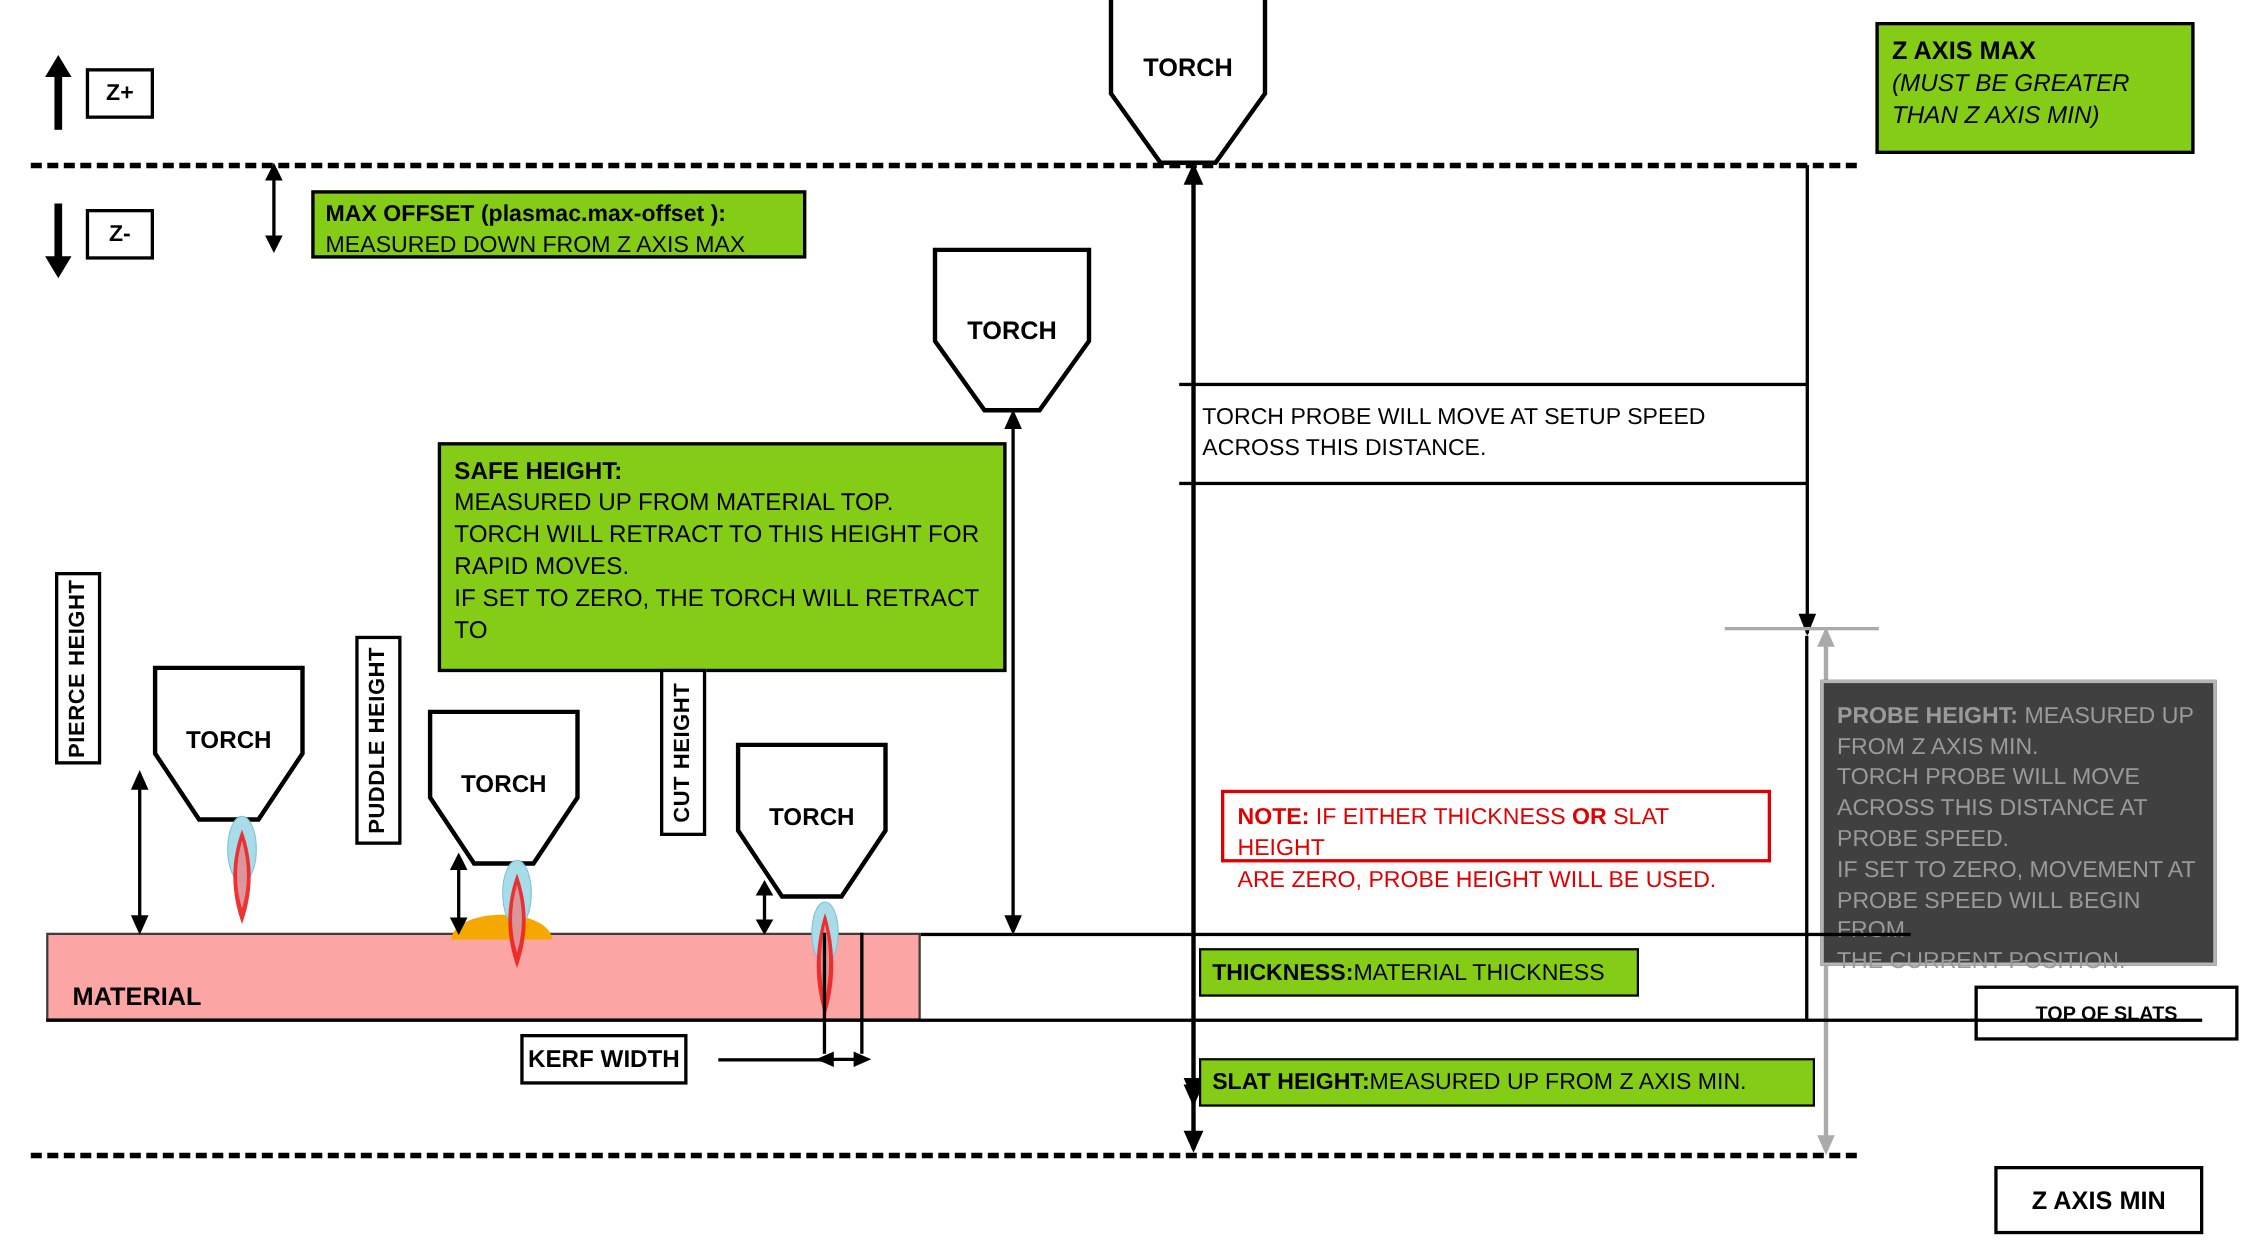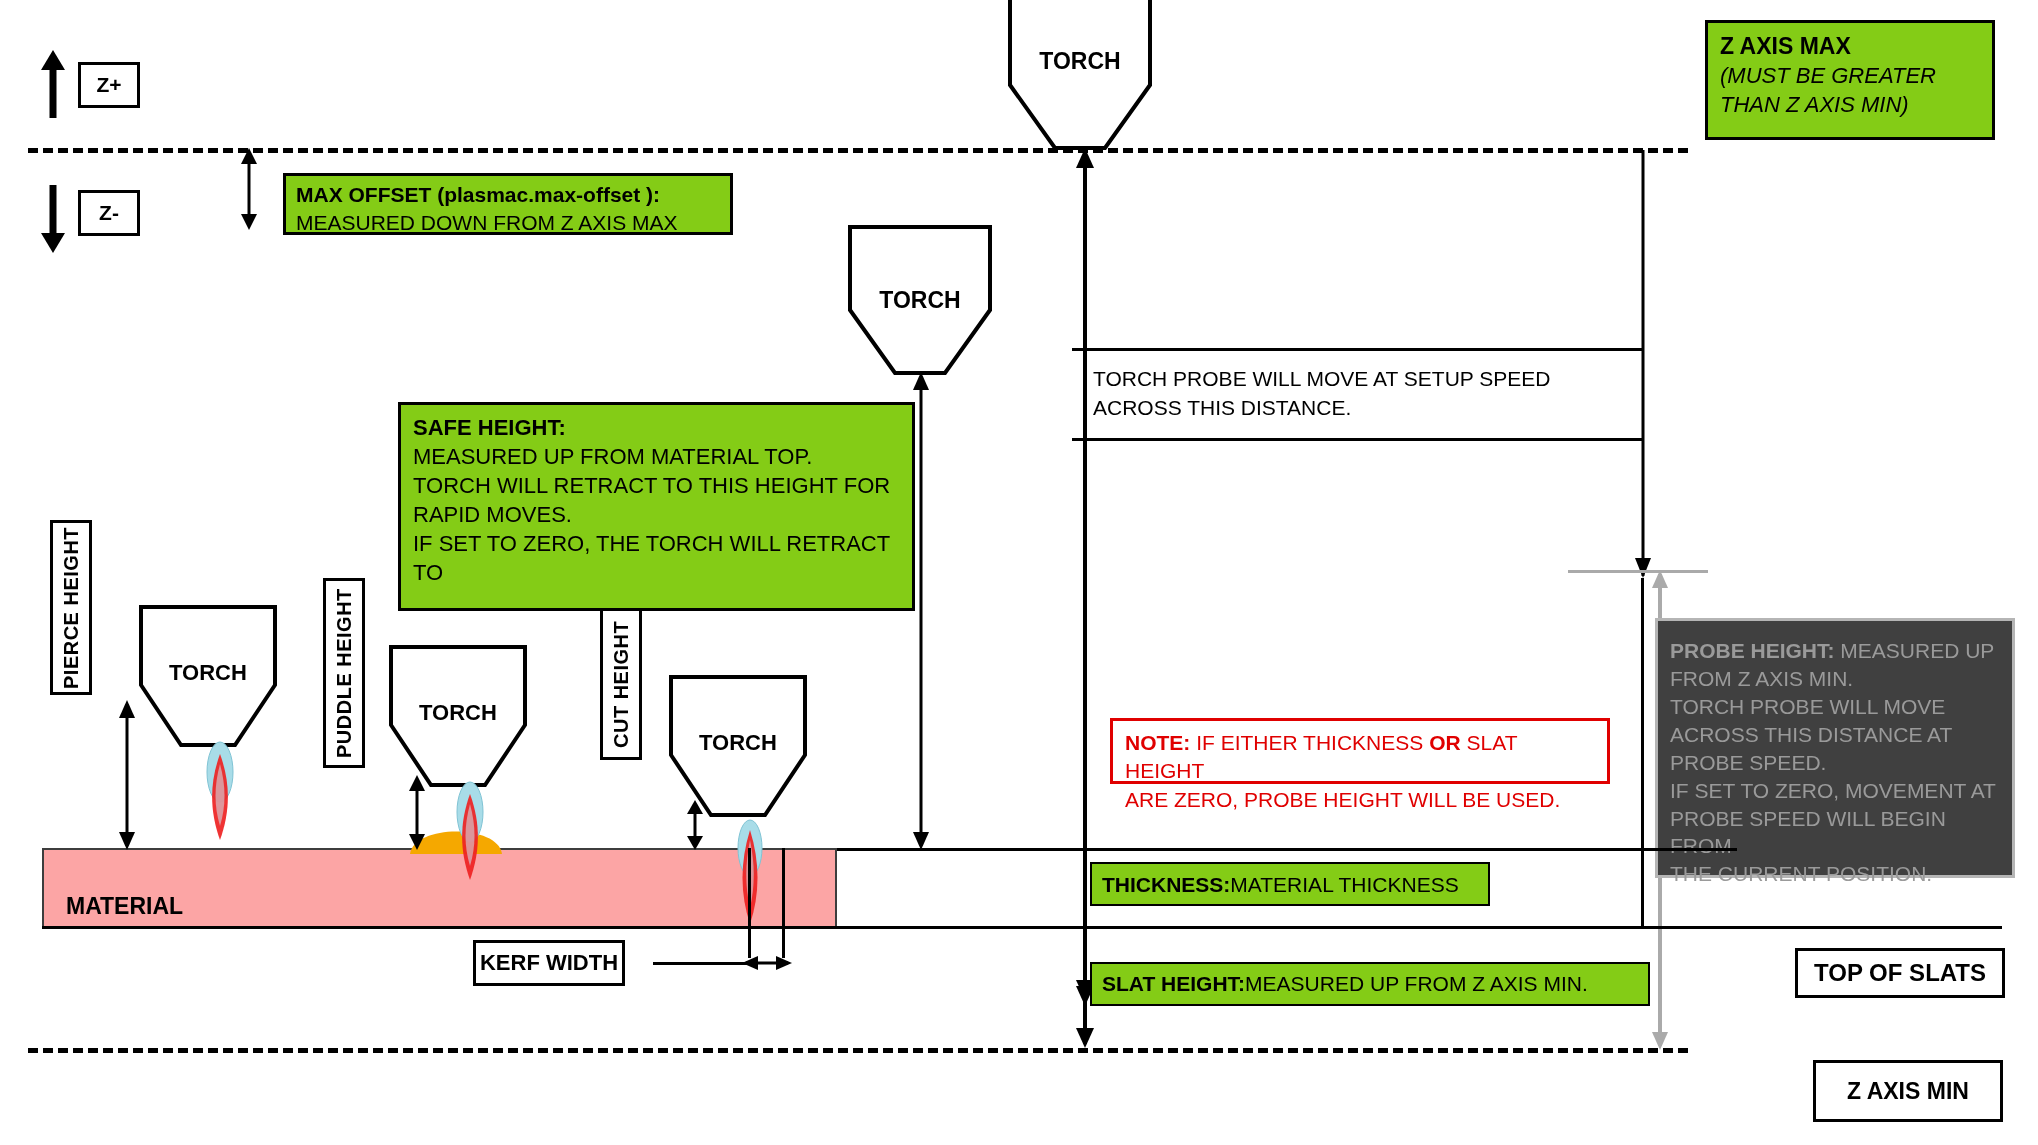--- a/index.html
+++ b/index.html
@@ -155,21 +155,21 @@
   <div class="abs box" style="left:1705px; top:20px; width:290px; height:120px; padding:8px 12px;">
     <div style="font-weight:bold; font-size:23px;">Z AXIS MAX</div>
     <div class="italic" style="font-size:22px;">(MUST BE GREATER</div>
     <div class="italic" style="font-size:22px;">THAN Z AXIS MIN)</div>
   </div>
 
   <div class="abs label-box" style="left:1813px; top:1060px; width:190px; height:62px; font-size:23px;">
     <span>Z AXIS MIN</span>
   </div>
 
-  <div class="abs label-box" style="left:1795px; top:948px; width:210px; height:50px; font-size:24px;">
+  <div class="abs label-box" style="left:1795px; top:896px; width:240px; height:50px; font-size:18px;">
     <span>TOP OF SLATS</span>
   </div>
 
   <svg class="arrow-svg" style="left:235px; top:148px; width:28px; height:82px;">
     <line x1="14" y1="4" x2="14" y2="78" stroke="#000" stroke-width="3"></line>
     <polygon points="14,0 6,16 22,16" fill="#000"></polygon>
     <polygon points="14,82 6,66 22,66" fill="#000"></polygon>
   </svg>
   <div class="abs box" style="left:283px; top:173px; width:450px; height:62px; padding:5px 10px;">
     <div style="font-weight:bold; font-size:21px;">MAX OFFSET (plasmac.max-offset ):</div>

